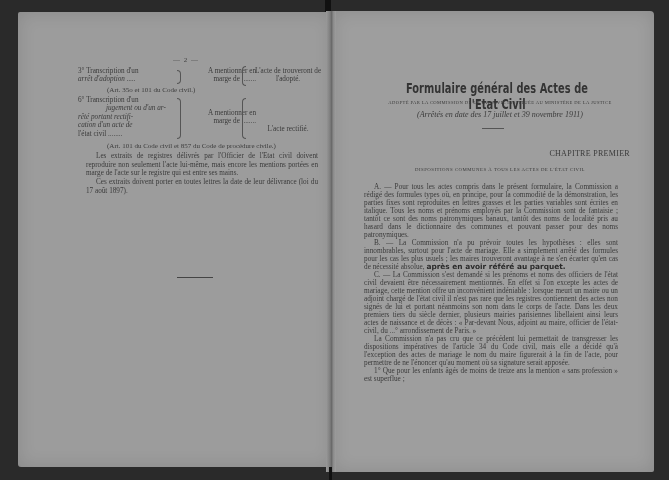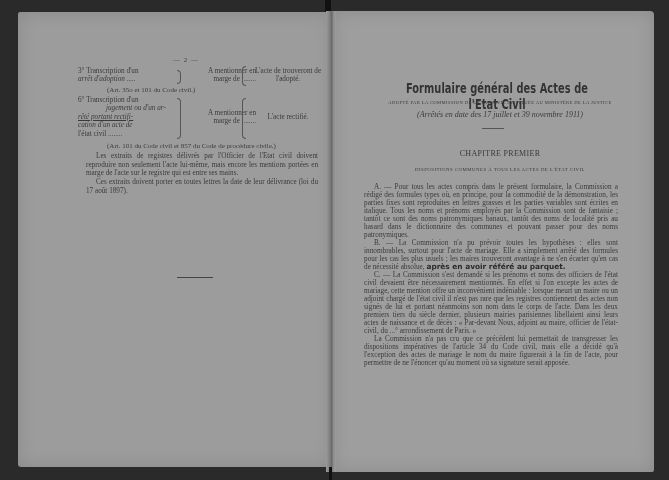--- a/index.html
+++ b/index.html
@@ -32,21 +32,21 @@
   .brace-l { position:absolute; width:3px; border:1px solid #555; border-right:none; border-radius:4px 0 0 4px; }
   .art { position:absolute; left:90px; font-size:7px; color:#3c3c3c;padding-left:17px; }
   .lpara { position:absolute; left:86px; width:232px; font-size:7.2px; line-height:8.5px; text-align:justify; text-indent:10px; color:#3a3a3a; }
   .lrule { position:absolute; left:177px; top:277px; width:36px; height:1px; background:#444; }
 
   
   .title { position:absolute; left:362px; top:80px; width:270px; text-align:center; font-family:"DejaVu Sans Condensed","DejaVu Sans",sans-serif; font-size:14px; font-weight:bold; letter-spacing:0.1px; color:#333; transform:scaleX(0.78); transform-origin:center; }
   .subtitle { position:absolute; left:370px; top:100px; width:260px; text-align:center; font-size:4.6px; letter-spacing:0.4px; color:#3a3a3a; text-transform:uppercase; }
   .dates { position:absolute; left:370px; top:110px; width:260px; text-align:center; font-size:8px; font-style:italic; color:#3a3a3a; }
   .rrule { position:absolute; left:482px; top:128px; width:22px; height:1px; background:#555; }
-  .chapter { position:absolute; left:370px; top:149px; width:260px; text-align:center; font-size:8px; letter-spacing:0.3px; color:#3a3a3a; }
+  .chapter { position:absolute; left:370px; top:149px; width:260px; text-align:right; font-size:8px; letter-spacing:0.3px; color:#3a3a3a; }
   .chap-sub { position:absolute; left:370px; top:167px; width:260px; text-align:center; font-size:4.8px; letter-spacing:0.5px; color:#3a3a3a; text-transform:uppercase; }
   .body { position:absolute; left:364px; top:183px; width:254px; font-size:7.25px; line-height:8px; color:#3a3a3a; text-align:justify; }
   .body p { margin:0; text-indent:10px; }
   .body b { font-family:"DejaVu Sans","Liberation Sans",sans-serif; font-size:7.4px; color:#2a2a2a; }
 </style>
 </head>
 <body>
 
 <div class="spine-top"></div>
 <div class="page" id="left-page"></div>
@@ -71,31 +71,31 @@
     <div>L'acte de trouveront de</div>
     <div>l'adopté.</div>
   </div>
 </div>
 <div class="art" style="top:86px;">(Art. 35o et 101 du Code civil.)</div>
 
 <div class="tbl" style="top:96px;">
   <div class="c1" style="top:0;">
     <div>6° Transcription d'un</div>
     <div style="font-style:italic;margin-left:28px;">jugement ou d'un ar-</div>
-    <div style="font-style:italic;text-decoration:underline;">rêté portant rectifi-</div>
+    <div style="font-style:italic;">rêté portant rectifi-</div>
     <div style="font-style:italic;">cation d'un acte de</div>
     <div>l'état civil ........</div>
   </div>
   <div class="brace" style="left:99px; top:2px; height:39px;"></div>
   <div class="c2" style="top:13px;">
     <div>A mentionner en</div>
     <div>marge de ........</div>
   </div>
   <div class="brace-l" style="left:164px; top:2px; height:39px;"></div>
-  <div class="c3" style="top:17px;">
+  <div class="c3" style="top:29px;">
     <div>L'acte rectifié.</div>
   </div>
 </div>
 <div class="art" style="top:142px;">(Art. 101 du Code civil et 857 du Code de procédure civile.)</div>
 
 <div class="lpara" style="top:152px;">Les extraits de registres délivrés par l'Officier de l'Etat civil doivent reproduire non seulement l'acte lui-même, mais encore les mentions portées en marge de l'acte sur le registre qui est entre ses mains.</div>
 <div class="lpara" style="top:178px;">Ces extraits doivent porter en toutes lettres la date de leur délivrance (loi du 17 août 1897).</div>
 <div class="lrule"></div>
 
 <div class="title">Formulaire général des Actes de l'Etat Civil</div>
@@ -103,13 +103,14 @@
 <div class="dates">(Arrêtés en date des 17 juillet et 39 novembre 1911)</div>
 <div class="rrule"></div>
 <div class="chapter">CHAPITRE PREMIER</div>
 <div class="chap-sub">Dispositions communes à tous les actes de l'état civil</div>
 
 <div class="body">
   <p>A. — Pour tous les actes compris dans le présent formulaire, la Commission a rédigé des formules types où, en principe, pour la commodité de la démonstration, les parties fixes sont reproduites en lettres grasses et les parties variables sont écrites en italique. Tous les noms et prénoms employés par la Commission sont de fantaisie ; tantôt ce sont des noms patronymiques banaux, tantôt des noms de localité pris au hasard dans le dictionnaire des communes et pouvant passer pour des noms patronymiques.</p>
   <p><span>B. — La Commission n'a pu prévoir toutes les hypothèses : elles sont innombrables, surtout pour l'acte de mariage. Elle a simplement arrêté des formules pour les cas les plus usuels ; les maires trouveront avantage à ne s'en écarter qu'en cas de nécessité absolue, </span><b>après en avoir référé au parquet.</b></p>
   <p>C. — La Commission s'est demandé si les prénoms et noms des officiers de l'état civil devaient être nécessairement mentionnés. En effet si l'on excepte les actes de mariage, cette mention offre un inconvénient indéniable : lorsque meurt un maire ou un adjoint chargé de l'état civil il n'est pas rare que les registres contiennent des actes non signés de lui et portant néanmoins son nom dans le corps de l'acte. Dans les deux premiers tiers du siècle dernier, plusieurs mairies parisiennes libellaient ainsi leurs actes de naissance et de décès : « Par-devant Nous, adjoint au maire, officier de l'état-civil, du ...° arrondissement de Paris. »</p>
   <p>La Commission n'a pas cru que ce précédent lui permettait de transgresser les dispositions impératives de l'article 34 du Code civil, mais elle a décidé qu'à l'exception des actes de mariage le nom du maire figurerait à la fin de l'acte, pour permettre de ne l'énoncer qu'au moment où sa signature serait apposée.</p>
+  <p>1° Que pour les enfants âgés de moins de treize ans la mention « sans profession » est superflue ;</p>
 </div>
 
 </body></html>

